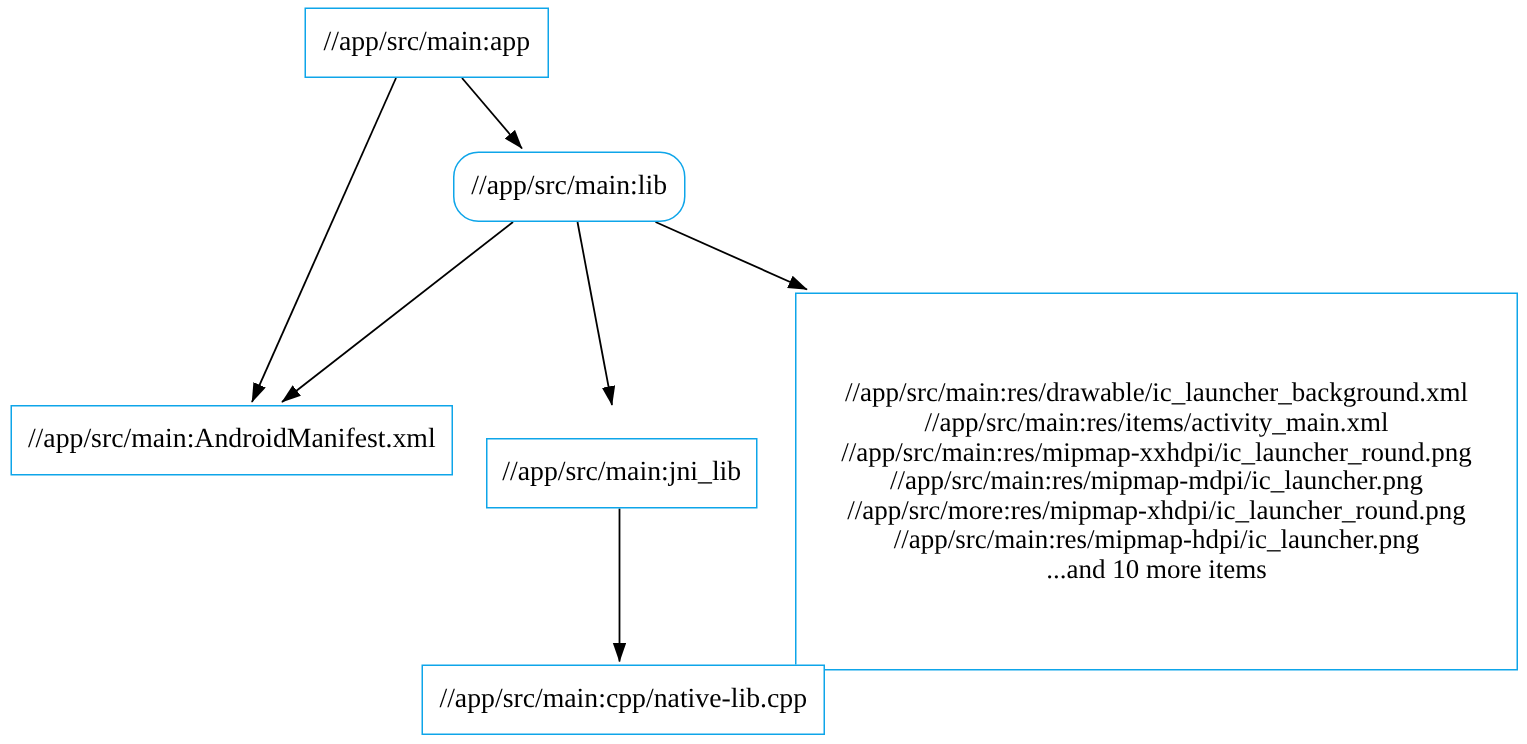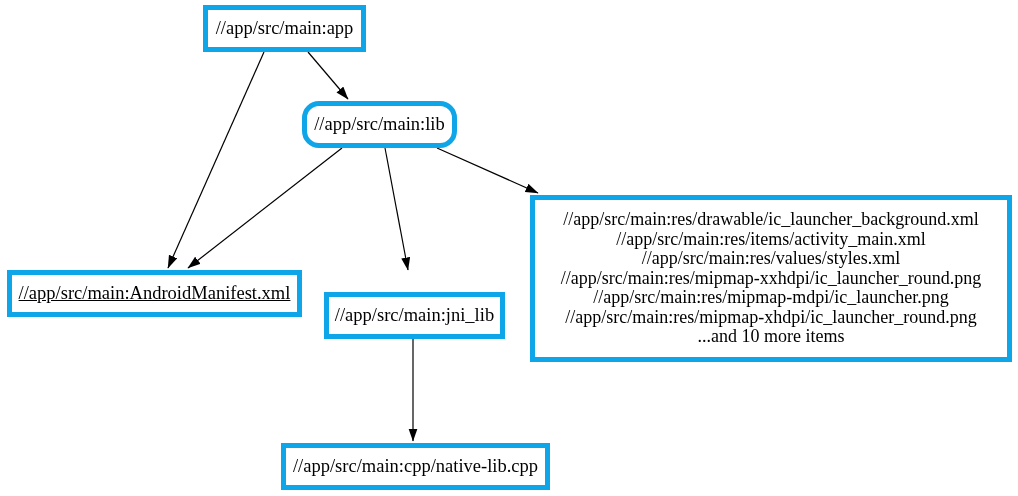--- a/index.html
+++ b/index.html
@@ -19,42 +19,42 @@
   .edges-layer {
     position: absolute;
     left: 0;
     top: 0;
     width: 1018px;
     height: 496px;
   }
   .node {
     position: absolute;
     box-sizing: border-box;
-    border: 5px solid #0ea5e9;
+    border: 1px solid #0ea5e9;
     background: #ffffff;
     display: flex;
     align-items: center;
     justify-content: center;
     font-size: 18.5px;
     white-space: nowrap;
     text-align: center;
   }
   .node.multiline {
     flex-direction: column;
     font-size: 18px;
     line-height: 19.6px;
     justify-content: center;
   }
   
   .n-app      { left: 203px; top: 5px;   width: 163px; height: 47px; }
   .n-lib      { left: 302px; top: 101px; width: 155px; height: 47px; border-radius: 17px; }
-  .n-manifest { left: 7px;   top: 270px; width: 295px; height: 47px; text-decoration: underline; }
+  .n-manifest { left: 7px;   top: 270px; width: 295px; height: 47px; }
   .n-jni      { left: 324px; top: 272px; width: 181px; height: 47px; margin-top: 20px; }
   .n-native   { left: 281px; top: 443px; width: 269px; height: 47px; text-align: center; }
-  .n-res      { left: 530px; top: 195px; width: 482px; height: 167px; }
+  .n-res      { left: 530px; top: 195px; width: 482px; height: 252px; }
 </style>
 </head>
 <body>
 
 <div class="canvas">
 
   <svg class="edges-layer" width="1018" height="496" viewBox="0 0 1018 496" xmlns="http://www.w3.org/2000/svg">
     <defs>
       <marker id="arrow" markerUnits="userSpaceOnUse" markerWidth="14" markerHeight="10" refX="12.5" refY="4.5" orient="auto">
         <path d="M0,0 L13,4.5 L0,9 Z" fill="#000000"></path>
@@ -80,24 +80,24 @@
     <span>//app/src/main:AndroidManifest.xml</span>
   </div>
 
   <div class="node n-jni">
     <span>//app/src/main:jni_lib</span>
   </div>
 
   <div class="node n-res multiline">
     <div>//app/src/main:res/drawable/ic_launcher_background.xml</div>
     <div>//app/src/main:res/items/activity_main.xml</div>
-    <div>//app/src/main:res/values/styles.xml</div>
     <div>//app/src/main:res/mipmap-xxhdpi/ic_launcher_round.png</div>
     <div>//app/src/main:res/mipmap-mdpi/ic_launcher.png</div>
-    <div>//app/src/main:res/mipmap-xhdpi/ic_launcher_round.png</div>
+    <div>//app/src/more:res/mipmap-xhdpi/ic_launcher_round.png</div>
+    <div>//app/src/main:res/mipmap-hdpi/ic_launcher.png</div>
     <div>...and 10 more items</div>
   </div>
 
   <div class="node n-native">
     <span>//app/src/main:cpp/native-lib.cpp</span>
   </div>
 
 </div>
 
 </body></html>

